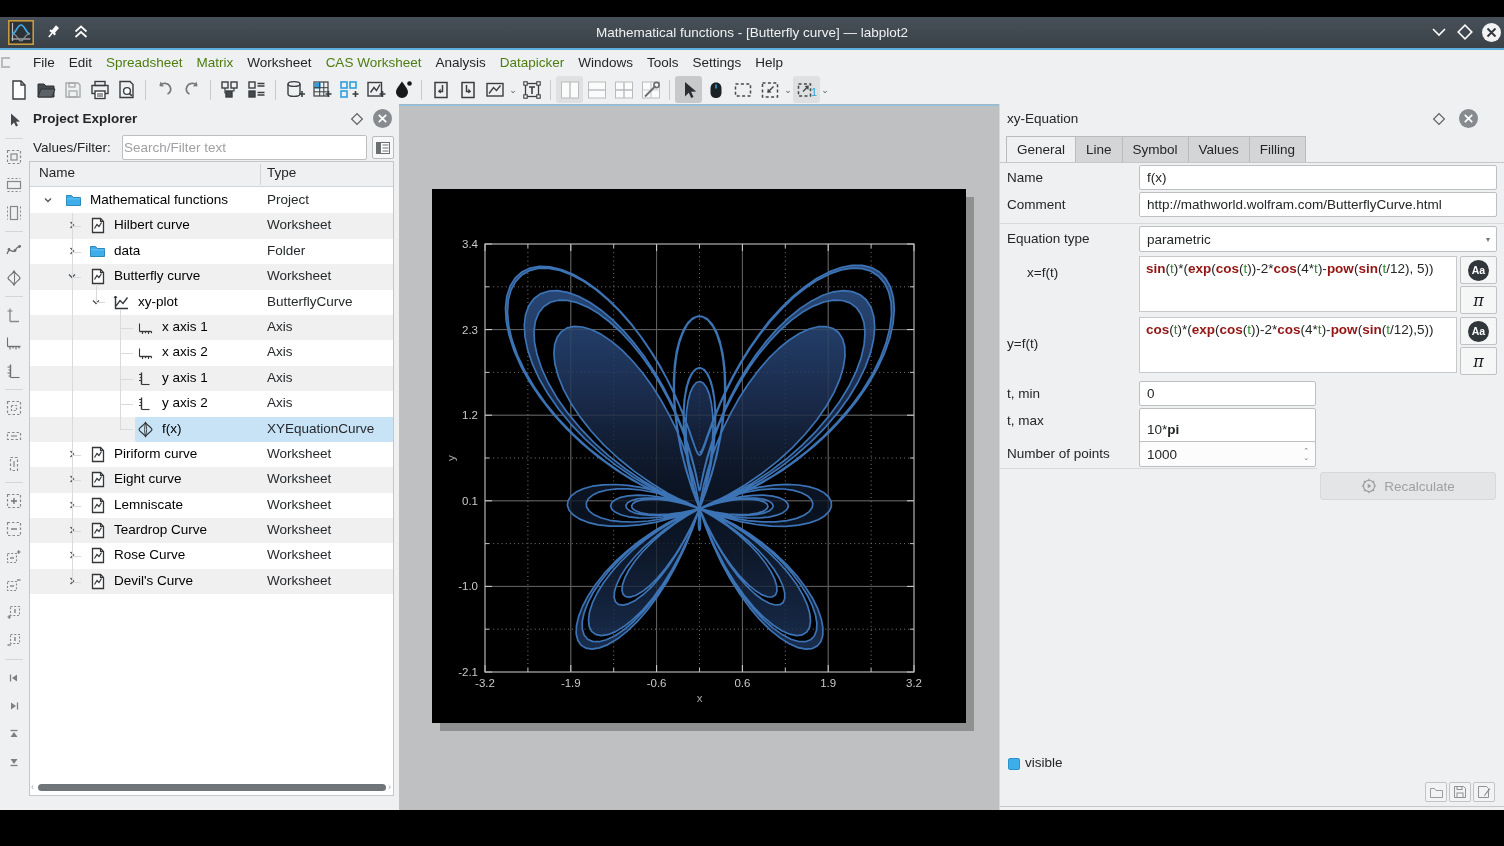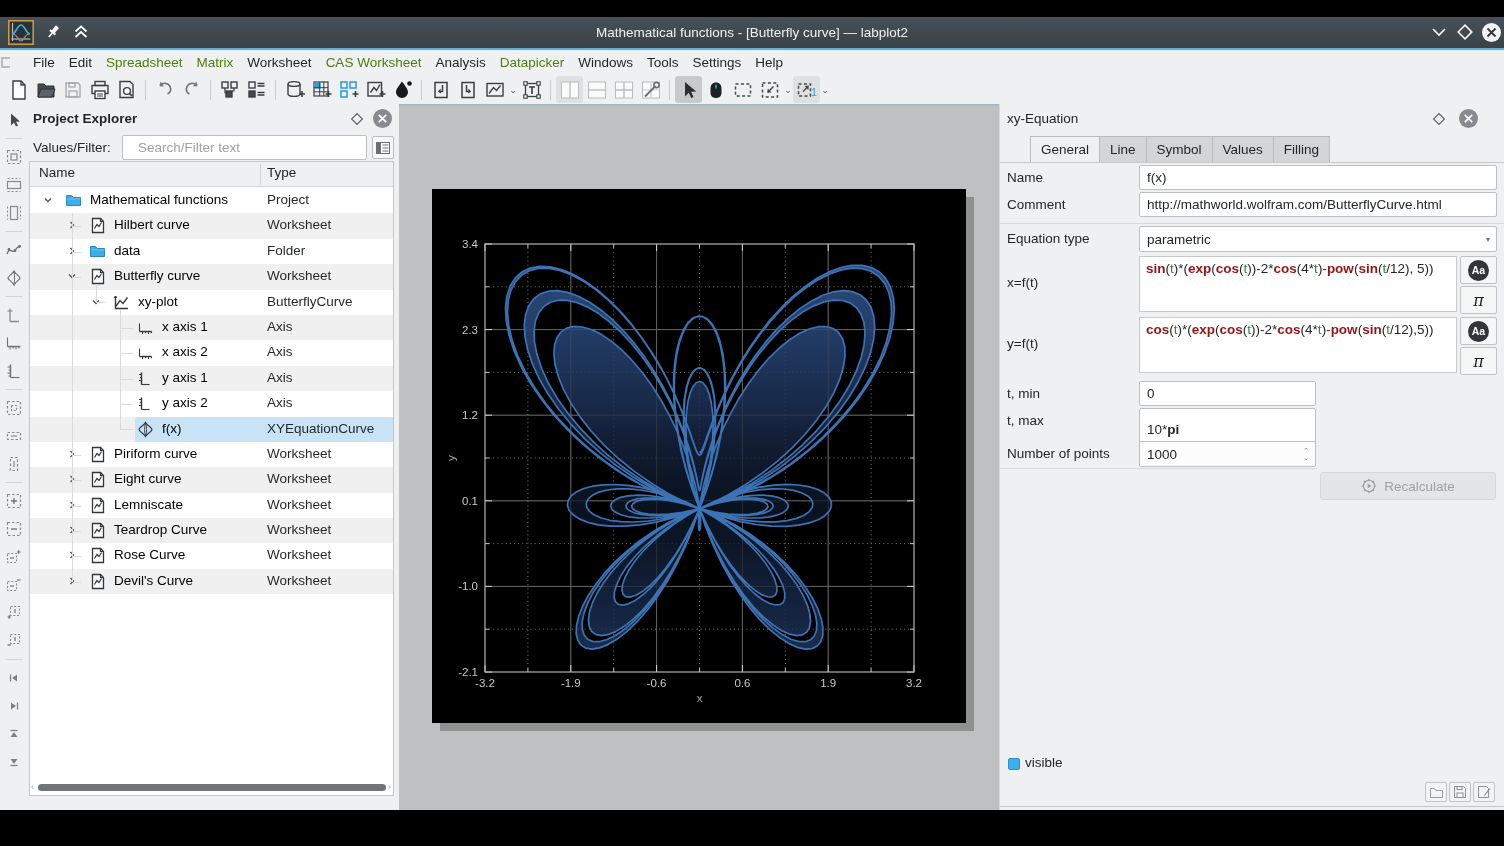--- a/index.html
+++ b/index.html
@@ -40,21 +40,21 @@
   #leftstrip .ls { width:24px; height:24px; display:flex; align-items:center; justify-content:center; margin-bottom:4px; flex:0 0 auto; }
   #leftstrip .lsep { width:18px; height:1px; background:#d4d5d6; margin:2px 0 6px 0; flex:0 0 auto; }
 
   
   #explorer { left:28px; top:0; width:371px; height:706px; background:#eff0f1; }
   #pe-title { left:5px; top:7px; font-size:13.5px; color:#232627;font-weight:bold; }
   .dock-diamond { width:14px; height:14px; }
   #pe-diamond { left:322px; top:8px; }
   #pe-close { left:344px; top:4px; width:21px; height:21px; }
   #pe-search-label { left:5px; top:36px; font-size:13.5px; }
-  #pe-search { left:94px; top:31px; width:245px; height:25px; background:#fff; border:1px solid #bdbfc1; border-radius:2px; color:#9fa1a3; font-size:13.5px; padding-left:15px; line-height:23px; }
+  #pe-search { left:94px; top:31px; width:245px; height:25px; background:#fff; border:1px solid #bdbfc1; border-radius:2px; color:#9fa1a3; font-size:13.5px; padding-left:1px; line-height:23px; }
   #pe-colbtn { left:344px; top:32px; width:22px; height:23px; border:1px solid #b9bbbd; border-radius:2px; background:#f7f8f8; display:flex; align-items:center; justify-content:center; }
   #pe-content { left:1px; top:57px; width:365px; height:635px; background:#fff; border:1px solid #c5c6c8; }
   #pe-header { left:0; top:0; width:363px; height:25px; background:#eff0f1; border-bottom:1px solid #d3d4d5; }
   #pe-header .colname { position:absolute; top:3px; font-size:13.5px; color:#232627; }
   #pe-col1 { left:9px; }
   #pe-col2 { left:237px; }
   #pe-colsep { left:230px; top:2px; width:1px; height:21px; background:#d3d4d5; }
   #pe-rows { left:0; top:26px; width:363px; height:560px; overflow:hidden; }
   .trow { position:relative; width:363px; height:25.4px; }
   .trow .rname { position:absolute; top:4px; font-size:13.5px; color:#000000; white-space:nowrap; }
@@ -70,21 +70,21 @@
   #mdi { left:399px; top:0; width:600px; height:706px; background:#bfc0c1; border-top:1px solid #9fb8c4; box-shadow:inset 0 1px 0 #8fc3e0; }
   #page { left:33px; top:84px; width:534px; height:534px; background:#000; box-shadow:8px 8px 0 rgba(0,0,0,0.25); }
 
   
   #props { left:999px; top:0; width:505px; height:706px; background:#eff0f1; border-left:1px solid #d6d7d8; }
   #pr-title { left:7px; top:7px; font-size:13.5px; color:#232627; }
   #pr-diamond { left:432px; top:8px; }
   #pr-close { left:458px; top:4px; width:21px; height:21px; }
   #pr-tabs { left:6px; top:32px; height:27px; display:flex; }
   #pr-tabs .tab { height:27px; padding:0 10px; font-size:13.5px; display:flex; align-items:center; background:#d4d5d6; border:1px solid #b9bbbc; border-left:none; color:#232627; }
-  #pr-tabs .tab:first-child { border-left:1px solid #b9bbbc;margin-left:24px; }
+  #pr-tabs .tab:first-child { border-left:1px solid #b9bbbc; }
   #pr-tabs .tab.active { background:#eff0f1; border-bottom:1px solid #eff0f1; }
   #pr-tabline { left:0; top:58px; width:505px; height:1px; background:#c6c7c8; }
   .pr-label { position:absolute; left:7px; font-size:13.5px; color:#232627; }
   .pr-input { position:absolute; left:139px; background:#fff; border:1px solid #bdbfc1; border-radius:2px; font-size:13.5px; color:#232627; padding:0 7px; display:flex; align-items:center; white-space:nowrap; overflow:hidden; }
   .pr-sep { position:absolute; height:1px; background:#d8d9da; }
   #pr-eqcombo { justify-content:flex-start; }
   .combo-arrow { position:absolute; right:6px; top:50%; transform:translateY(-50%); font-size:8px; color:#707477; }
   .formula { position:absolute; left:139px; width:318px; background:#fff; border:1px solid #c8c9cb; font-size:13.5px; padding:3px 6px; line-height:17px; white-space:nowrap; overflow:hidden; }
   .formula b.fn, .bmaroon { color:#951313; font-weight:bold; }
   .formula i.vr { color:#2e8b2e; font-style:normal; }
@@ -934,21 +934,21 @@
     <div class="pr-input" style="top:61px; width:358px; height:25px;">f(x)</div>
     <div class="pr-label" style="top:93px;">Comment</div>
     <div class="pr-input" style="top:88px; width:358px; height:25px;">http://mathworld.wolfram.com/ButterflyCurve.html</div>
     <div class="pr-sep" style="left:0; top:119px; width:505px;"></div>
     <div class="pr-label" style="top:127px;">Equation type</div>
     <div class="pr-input" id="pr-eqcombo" style="top:122px; width:358px; height:26px;">
         <span>parametric</span>
         <span class="combo-arrow">▾</span>
       </div>
 
-    <div class="pr-label" style="top:171px;">x=f(t)</div>
+    <div class="pr-label" style="top:161px;margin-left:20px;">x=f(t)</div>
     <div class="formula" id="fx" style="top:152px; height:56px;"><b class="fn">sin</b>(<i class="vr">t</i>)*(<b class="fn">exp</b>(<b class="fn">cos</b>(<i class="vr">t</i>))-2*<b class="fn">cos</b>(4*<i class="vr">t</i>)-<b class="fn">pow</b>(<b class="fn">sin</b>(<i class="vr">t</i>/12), 5))</div>
     <div class="sqbtn" style="top:152px;">
         <span class="aacirc">Aa</span>
       </div>
     <div class="sqbtn" style="top:182px;">
         <span class="pisym">π</span>
       </div>
 
     <div class="pr-label" style="top:232px;">y=f(t)</div>
     <div class="formula" id="fy" style="top:213px; height:56px;"><b class="fn">cos</b>(<i class="vr">t</i>)*(<b class="fn">exp</b>(<b class="fn">cos</b>(<i class="vr">t</i>))-2*<b class="fn">cos</b>(4*<i class="vr">t</i>)-<b class="fn">pow</b>(<b class="fn">sin</b>(<i class="vr">t</i>/12),5))</div>

